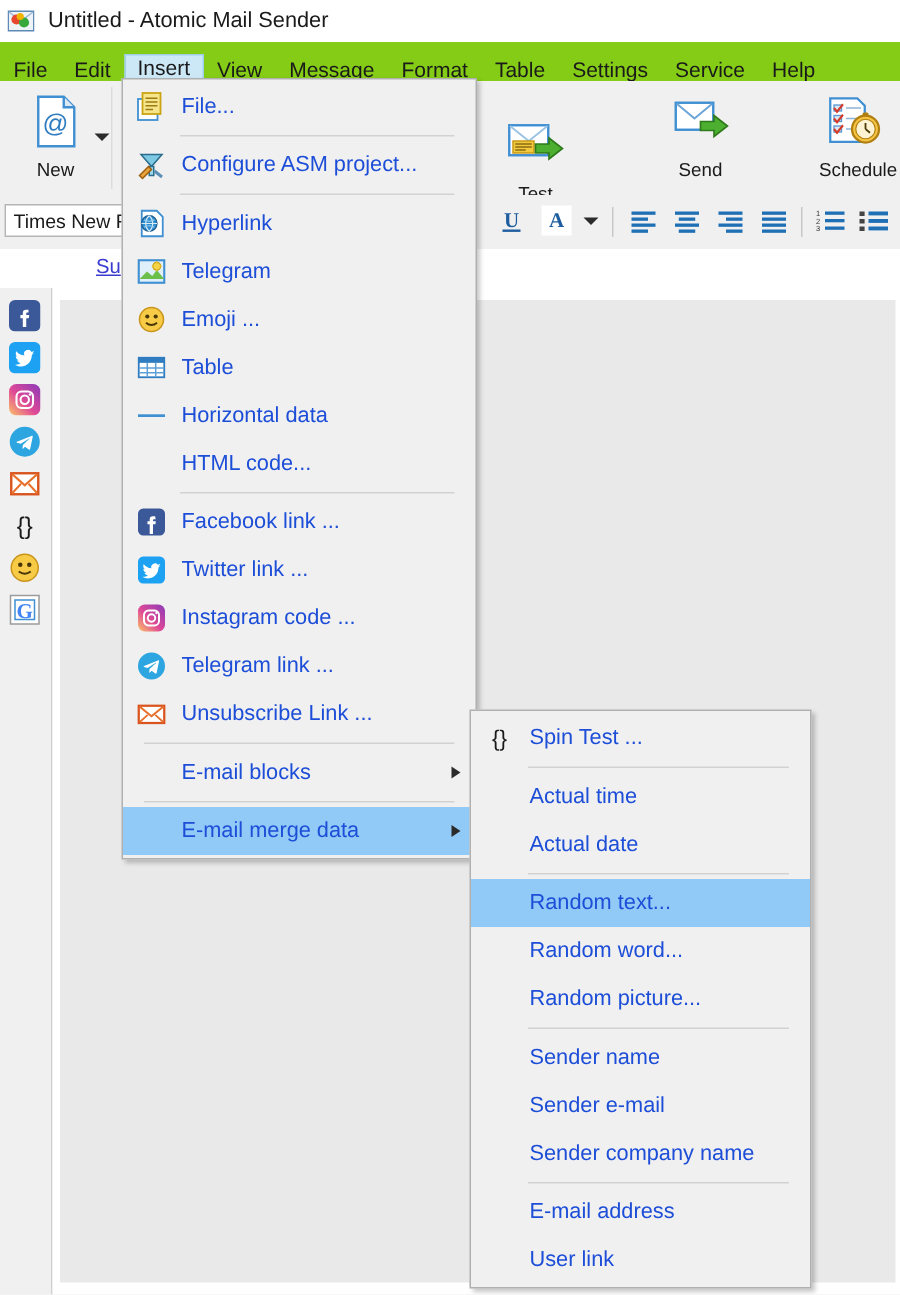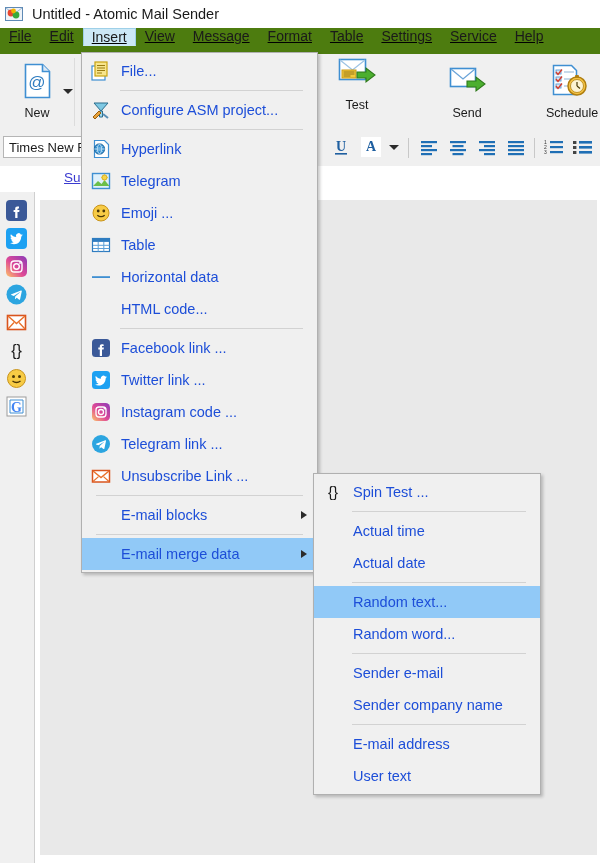--- a/index.html
+++ b/index.html
@@ -16,21 +16,21 @@
     position:absolute;left:0;top:0;width:600px;height:28px;
     background:#ffffff;display:flex;align-items:center;
   }
   #app-icon{width:18px;height:16px;margin-left:5px;position:relative;}
   #title-text{
     margin-left:9px;font-size:14.5px;color:#1a1a1a;white-space:nowrap;
   }
   
   #menubar{
     position:absolute;left:0;top:28px;width:600px;height:26px;
-    background:#4d7c0f;display:flex;align-items:flex-start;text-decoration:underline;
+    background:#84cc16;display:flex;align-items:flex-end;
   }
   .menubar-item{
     padding:0 9px;display:flex;align-items:center;font-size:14px;
     color:#1a1a1a;white-space:nowrap;cursor:default;
   }
   .menubar-item.active{
     background:#cce8f6;border:1px solid #9ed0e8;border-bottom:1px solid #cce8f6;
     box-sizing:border-box;padding:0 8px;
   }
   
@@ -157,21 +157,21 @@
       <svg width="34" height="38" viewBox="0 0 34 38">
         <path d="M5.5 2.5 h17 l7 7 v26 h-24 z" fill="#ffffff" stroke="#3f8fd2" stroke-width="1.6"></path>
         <path d="M22.5 2.5 v7 h7" fill="#dce9f5" stroke="#3f8fd2" stroke-width="1.6"></path>
         <text x="17" y="26" font-family="Liberation Sans, sans-serif" font-size="17" fill="#2f7cc0" text-anchor="middle">@</text>
       </svg>
     </span>
     <span>New</span>
   </div>
   <div class="rb-caret" style="left:63px;top:35px;"></div>
 
-  <div class="ribbon-btn" style="left:326px;top:0;width:62px;">
+  <div class="ribbon-btn" style="left:326px;top:24px;width:62px;">
     <span class="glyph">
       <svg width="40" height="38" viewBox="0 0 40 38">
         <rect x="2.5" y="5.5" width="26" height="20" fill="#ffffff" stroke="#3f8fd2" stroke-width="1.6"></rect>
         <path d="M3 6 L15.5 16 L28 6" fill="none" stroke="#9dc3e4" stroke-width="1.3"></path>
         <rect x="5" y="16" width="14" height="8" fill="#f2c93c" stroke="#c99a16" stroke-width="1"></rect>
         <path d="M6.5 18 h11 M6.5 20 h11 M6.5 22 h7" stroke="#8a6c10" stroke-width="0.9"></path>
         <path d="M20 18 h9 v-4 l9 7 -9 7 v-4 h-9 z" fill="#4caf2f" stroke="#2f7a1c" stroke-width="1.1"></path>
       </svg>
     </span>
     <span>Test</span>
@@ -549,29 +549,35 @@
     <span class="mi-label">Actual date</span>
   </div>
   <div class="menu-sep"></div>
 
   <div class="menu-item hl">
     <span class="mi-label">Random text...</span>
   </div>
   <div class="menu-item">
     <span class="mi-label">Random word...</span>
   </div>
-  <div class="menu-sep"></div>
-
+  <div class="menu-item">
+    <span class="mi-label">Random picture...</span>
+  </div>
+  <div class="menu-sep"></div>
+
+  <div class="menu-item">
+    <span class="mi-label">Sender name</span>
+  </div>
   <div class="menu-item">
     <span class="mi-label">Sender e-mail</span>
   </div>
   <div class="menu-item">
     <span class="mi-label">Sender company name</span>
   </div>
   <div class="menu-sep"></div>
 
   <div class="menu-item">
     <span class="mi-label">E-mail address</span>
   </div>
   <div class="menu-item">
-    <span class="mi-label">User text</span>
+    <span class="mi-label">User link</span>
   </div>
 </div>
 
 </body></html>

